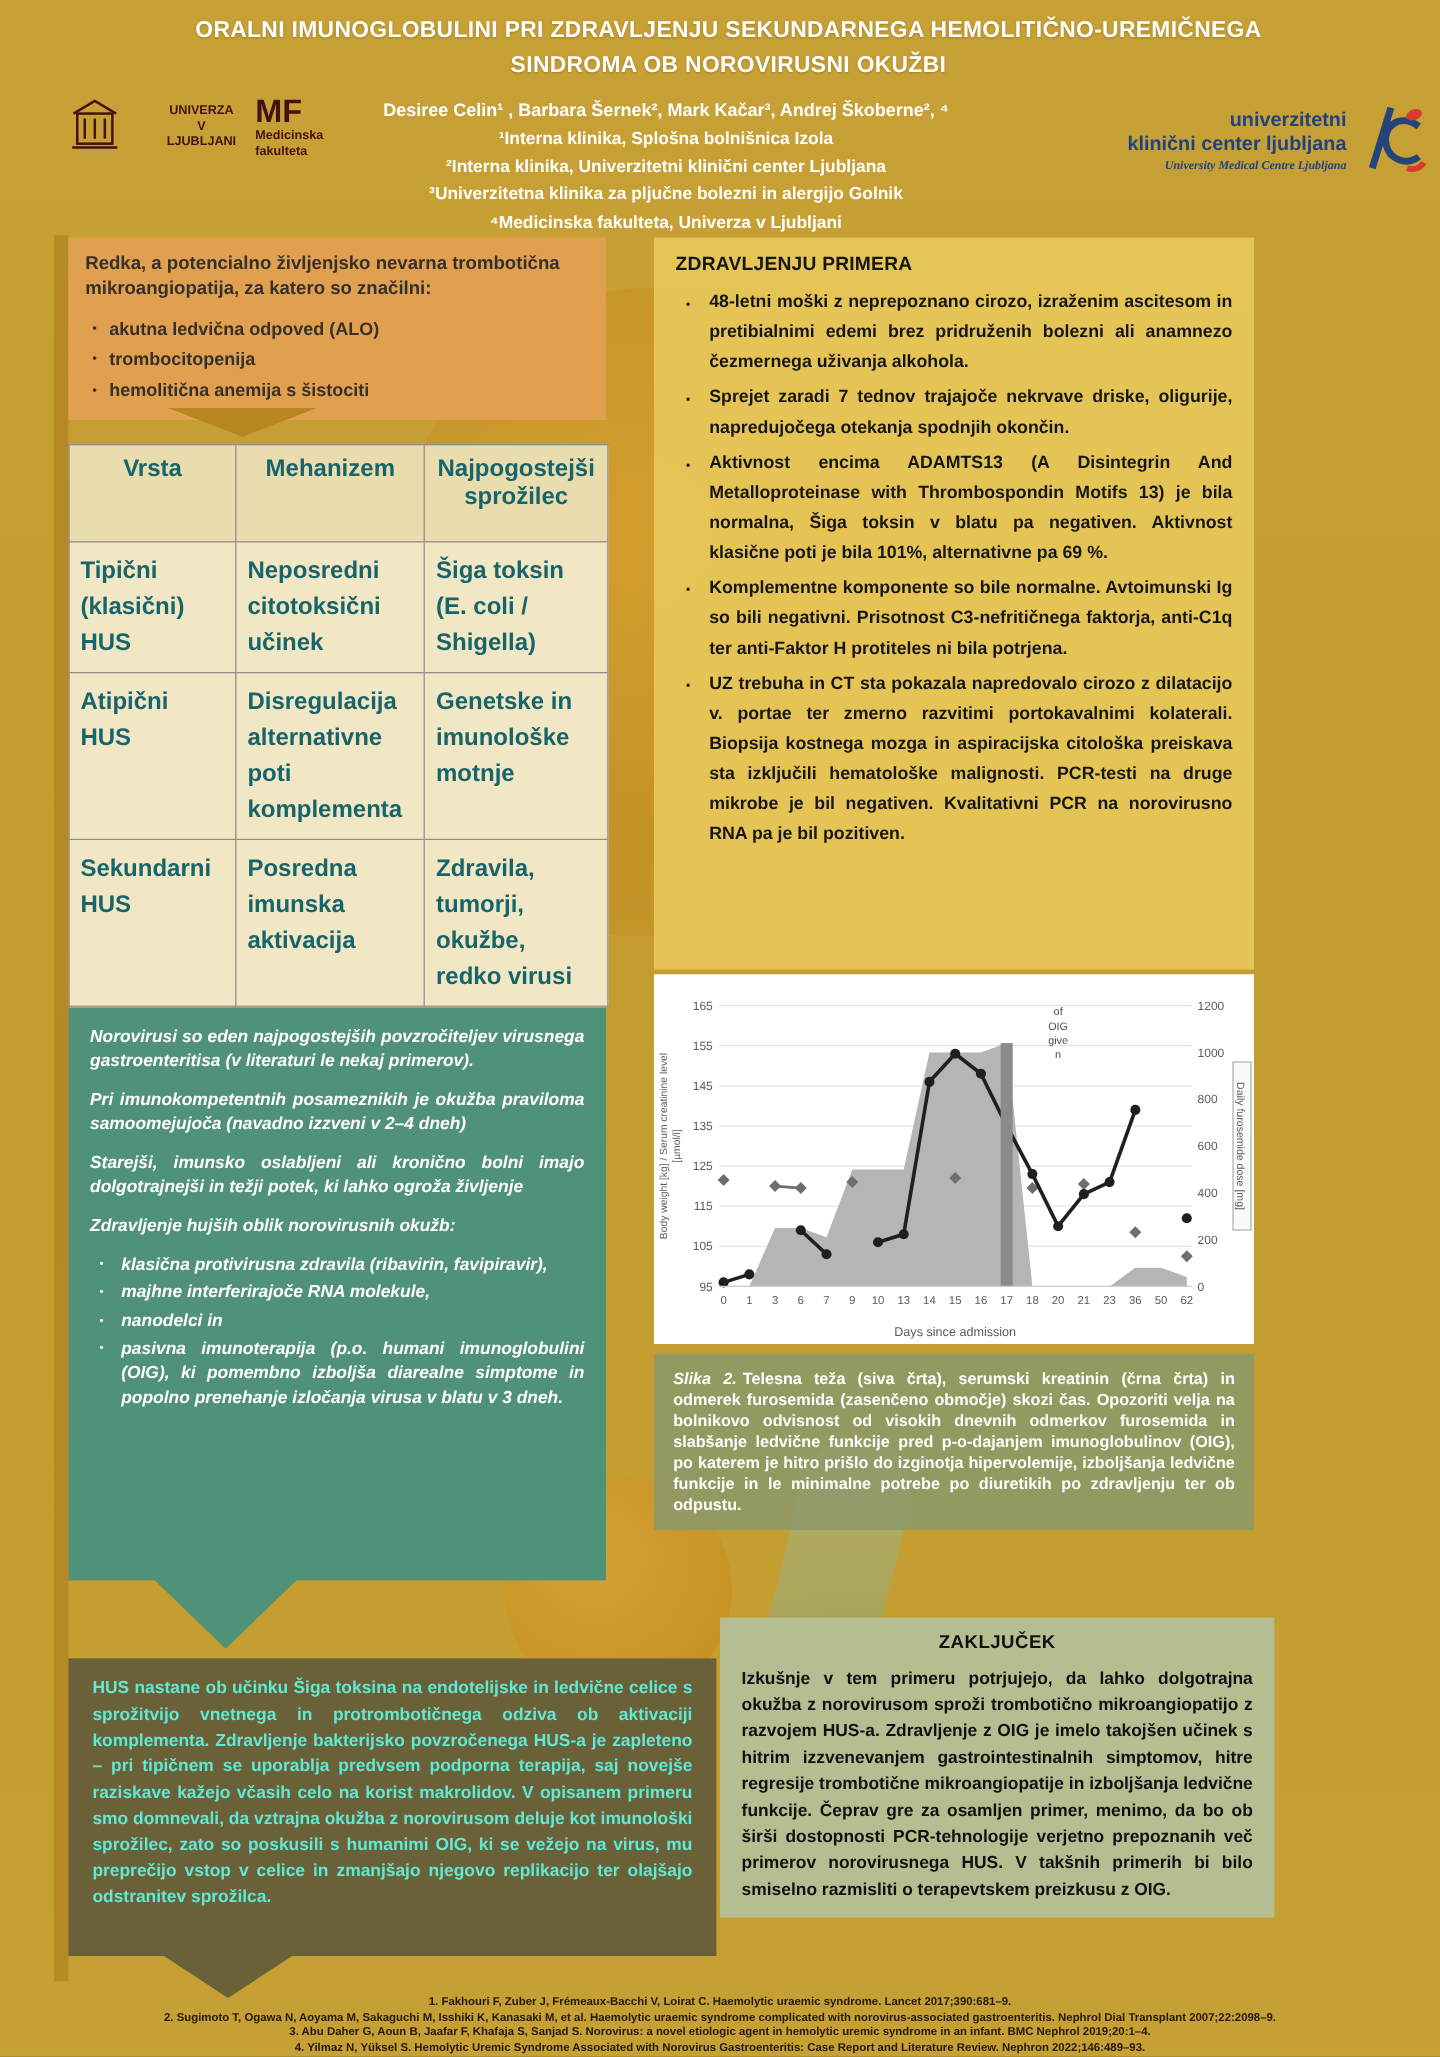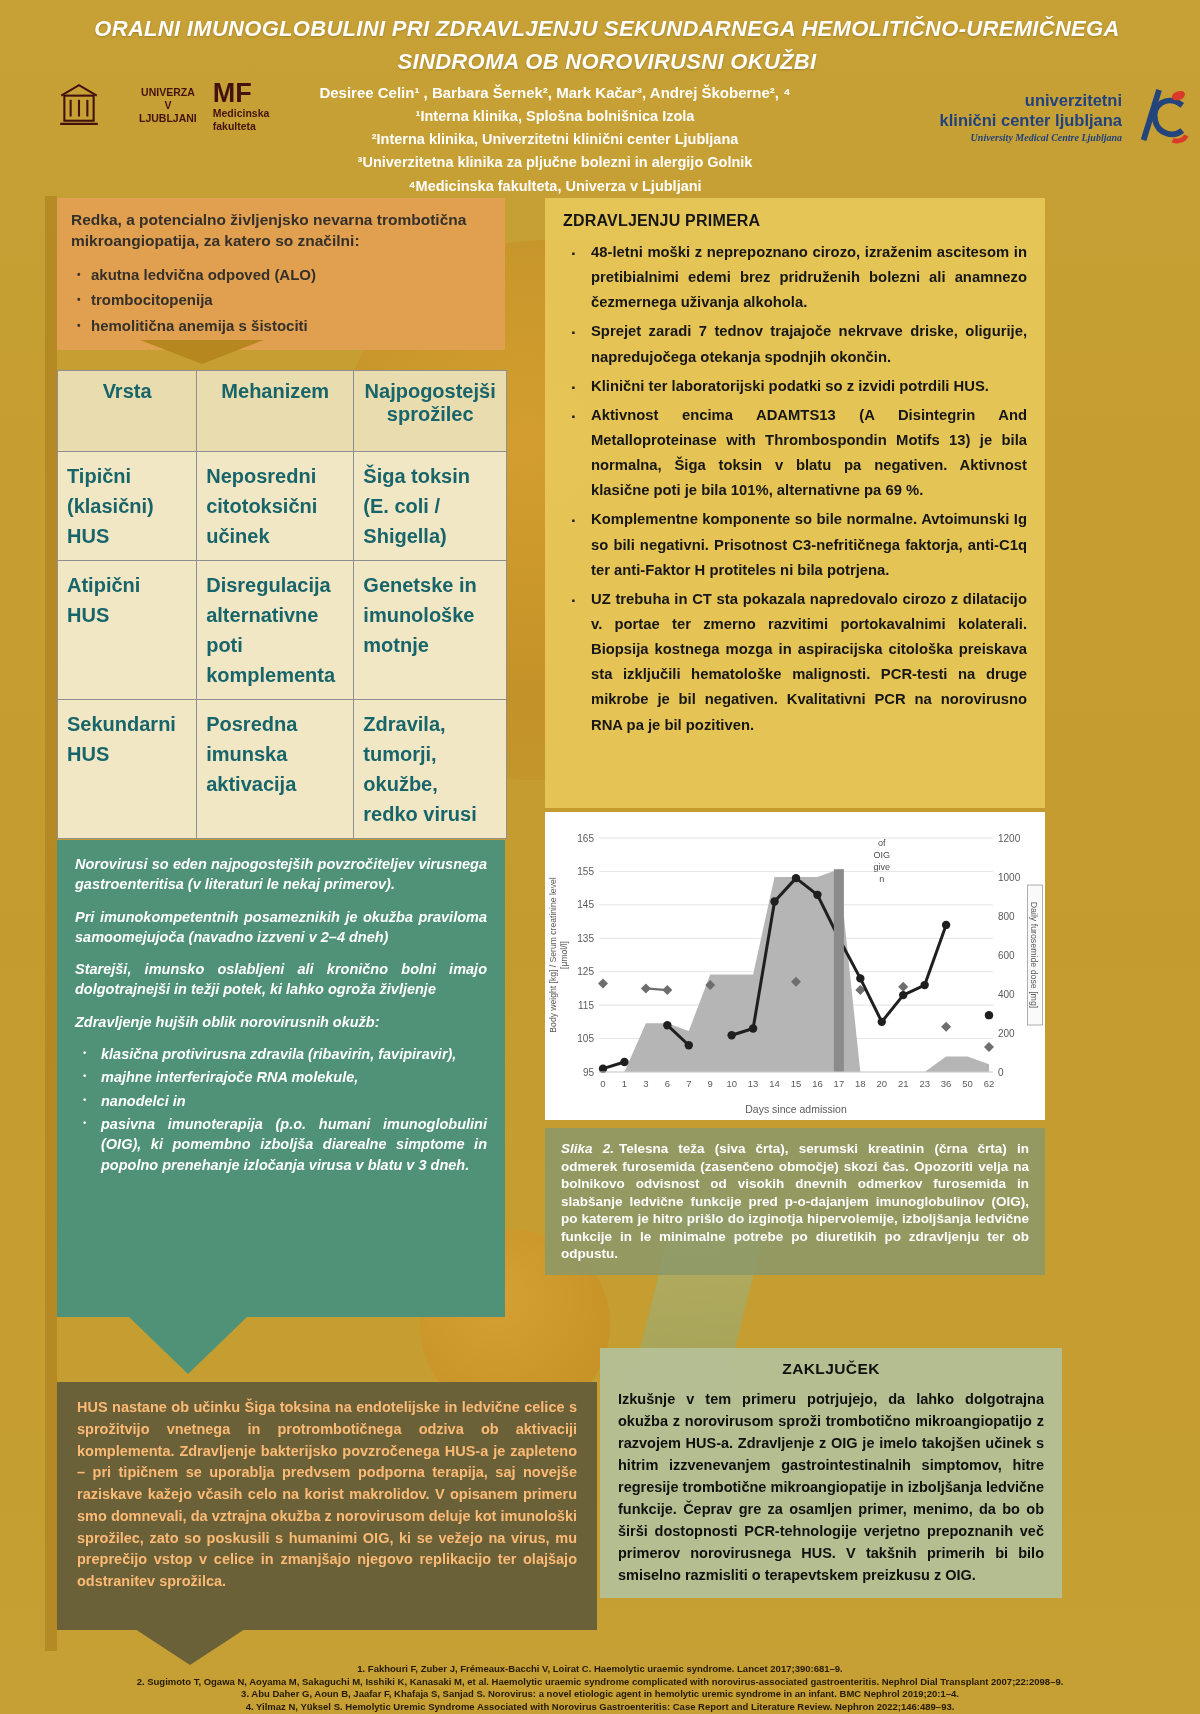--- a/index.html
+++ b/index.html
@@ -14,21 +14,21 @@
     background:radial-gradient(circle at 42% 38%, rgba(228,158,42,.9), rgba(192,122,20,.6) 58%, rgba(192,122,20,.12));}
   .bg-circle2{position:absolute;left:420px;top:1230px;width:190px;height:190px;border-radius:50%;z-index:1;opacity:.5;
     background:radial-gradient(circle at 40% 35%, #e5a436, #bf7d12);}
   .bg-capsule{position:absolute;left:650px;top:1195px;width:92px;height:240px;border-radius:46px;z-index:1;opacity:.45;
     transform:rotate(14deg);background:linear-gradient(160deg,#a9c6a2,#6f9f7c);}
   .left-strip{position:absolute;left:45px;top:196px;width:12px;height:1455px;background:#aa7d1c;opacity:.6;z-index:1;}
 
   .layer{position:absolute;z-index:2;box-sizing:border-box;}
 
   .title{left:54px;right:40px;top:12px;text-align:center;color:#ffffff;font-weight:bold;
-    font-size:22px;line-height:1.5;letter-spacing:.3px;text-shadow:0 1px 2px rgba(90,70,10,.35);font-style:italic;}
+    font-size:19px;line-height:1.5;letter-spacing:.3px;text-shadow:0 1px 2px rgba(90,70,10,.35);}
 
   
   .logo-ul{left:58px;top:78px;width:180px;display:flex;gap:8px;color:#43120f;align-items:stretch;}
   .logo-ul .col1{display:flex;flex-direction:row;align-items:center;justify-content:space-between;gap:39px;}
   .logo-ul .col2{display:flex;flex-direction:column;justify-content:space-between;padding-top:2px;}
   .logo-ul .divider{width:1.5px;background:#43120f;}
   .logo-ul .uni{font-size:10.5px;font-weight:bold;text-align:center;line-height:1.25;}
   .logo-ul .mf{font-size:27px;font-weight:bold;line-height:1;}
   .logo-ul .fac{font-size:10.5px;font-weight:bold;line-height:1.25;}
   .authors{left:245px;top:84px;width:620px;text-align:center;color:#fff;font-weight:bold;}
@@ -53,21 +53,21 @@
   table.hus td{background:#f2e7c4;text-align:left;height:88px;line-height:1.5;}
 
   .noro-box{left:57px;top:840px;width:448px;height:477px;padding:14px 18px;background:#4f9277;color:#fff;font-weight:bold;
     font-size:14.5px;line-height:1.4;text-align:justify;overflow:hidden;font-style:italic;}
   .noro-box p{margin:0 0 12px 0;}
   .noro-box ul{margin:4px 0 0 0;padding:0;list-style:none;}
   .noro-box li{padding-left:26px;position:relative;margin-bottom:3px;}
   .noro-box li::before{content:"•";position:absolute;left:8px;font-size:9px;top:3px;}
   .noro-tail{left:128px;top:1316px;width:0;height:0;border-left:60px solid transparent;border-right:60px solid transparent;border-top:58px solid #4f9277;}
 
-  .disc-box{left:57px;top:1382px;width:540px;height:248px;padding:15px 20px;background:#6b6139;color:#fdba74;font-weight:bold;
+  .disc-box{left:57px;top:1382px;width:540px;height:248px;padding:15px 20px;background:#6b6139;color:#5eead4;font-weight:bold;
     font-size:14.5px;line-height:1.5;text-align:justify;overflow:hidden;}
   .disc-tail{left:135px;top:1629px;width:0;height:0;border-left:55px solid transparent;border-right:55px solid transparent;border-top:36px solid #6b6139;}
 
   
   .case-box{left:545px;top:198px;width:500px;height:610px;padding:14px 18px;background:rgba(231,199,88,.94);color:#161616;overflow:hidden;}
   .case-box h2{margin:0 0 10px 0;font-size:16px;letter-spacing:.2px;}
   .case-box ul{margin:0;padding:0;list-style:none;}
   .case-box li{font-weight:bold;font-size:14.8px;line-height:1.7;text-align:justify;padding-left:28px;position:relative;margin-bottom:4px;}
   .case-box li::before{content:"·";position:absolute;left:8px;top:0;font-size:17px;}
 
@@ -186,21 +186,20 @@
         <td>Zdravila, tumorji, okužbe, redko virusi</td>
       </tr>
     </tbody>
   </table>
 
   <div class="layer case-box">
     <h2>ZDRAVLJENJU PRIMERA</h2>
     <ul>
       <li>48-letni moški z neprepoznano cirozo, izraženim ascitesom in pretibialnimi edemi brez pridruženih bolezni ali anamnezo čezmernega uživanja alkohola.</li>
       <li>Sprejet zaradi 7 tednov trajajoče nekrvave driske, oligurije, napredujočega otekanja spodnjih okončin.</li>
-      <li>Klinični ter laboratorijski podatki so z izvidi potrdili HUS.</li>
       <li>Aktivnost encima ADAMTS13 (A Disintegrin And Metalloproteinase with Thrombospondin Motifs 13) je bila normalna, Šiga toksin v blatu pa negativen. Aktivnost klasične poti je bila 101%, alternativne pa 69 %.</li>
       <li>Komplementne komponente so bile normalne. Avtoimunski Ig so bili negativni. Prisotnost C3-nefritičnega faktorja, anti-C1q ter anti-Faktor H protiteles ni bila potrjena.</li>
       <li>UZ trebuha in CT sta pokazala napredovalo cirozo z dilatacijo v. portae ter zmerno razvitimi portokavalnimi kolaterali. Biopsija kostnega mozga in aspiracijska citološka preiskava sta izključili hematološke malignosti. PCR-testi na druge mikrobe je bil negativen. Kvalitativni PCR na norovirusno RNA pa je bil pozitiven.</li>
     </ul>
   </div>
 
   <div class="layer noro-box">
     <p>Norovirusi so eden najpogostejših povzročiteljev virusnega gastroenteritisa (v literaturi le nekaj primerov).</p>
     <p>Pri imunokompetentnih posameznikih je okužba praviloma samoomejujoča (navadno izzveni v 2–4 dneh)</p>
     <p>Starejši, imunsko oslabljeni ali kronično bolni imajo dolgotrajnejši in težji potek, ki lahko ogroža življenje</p>

